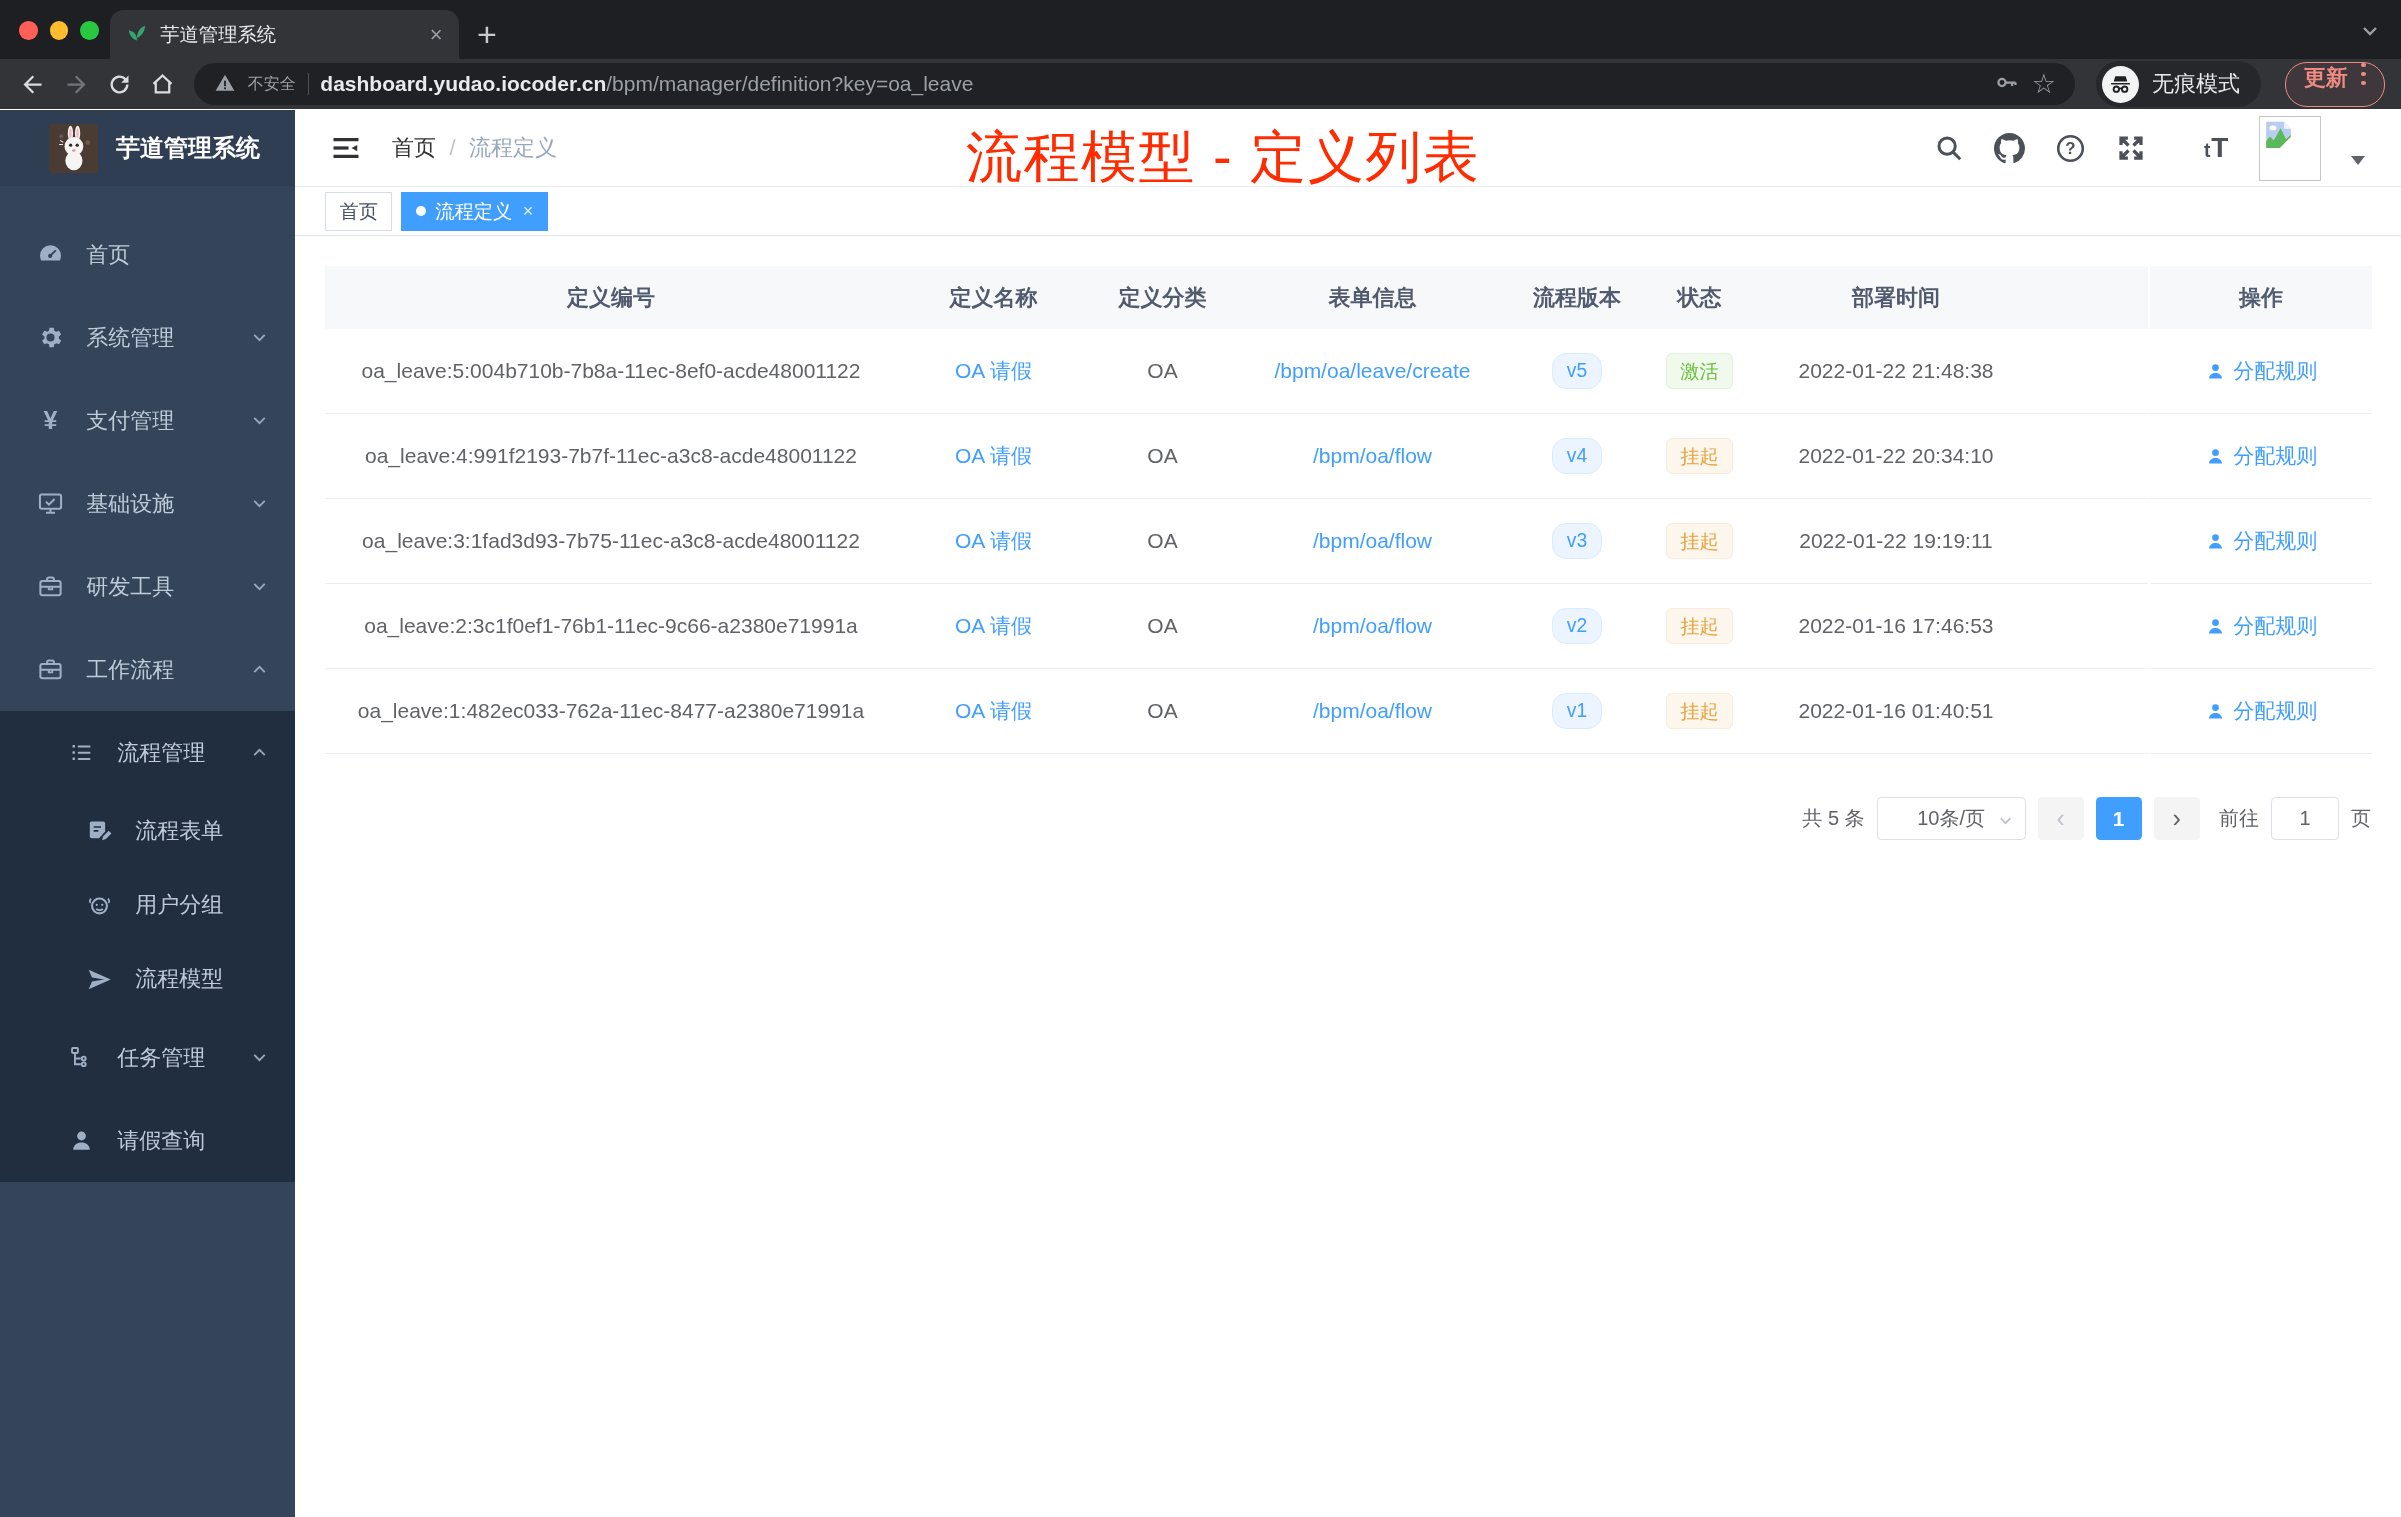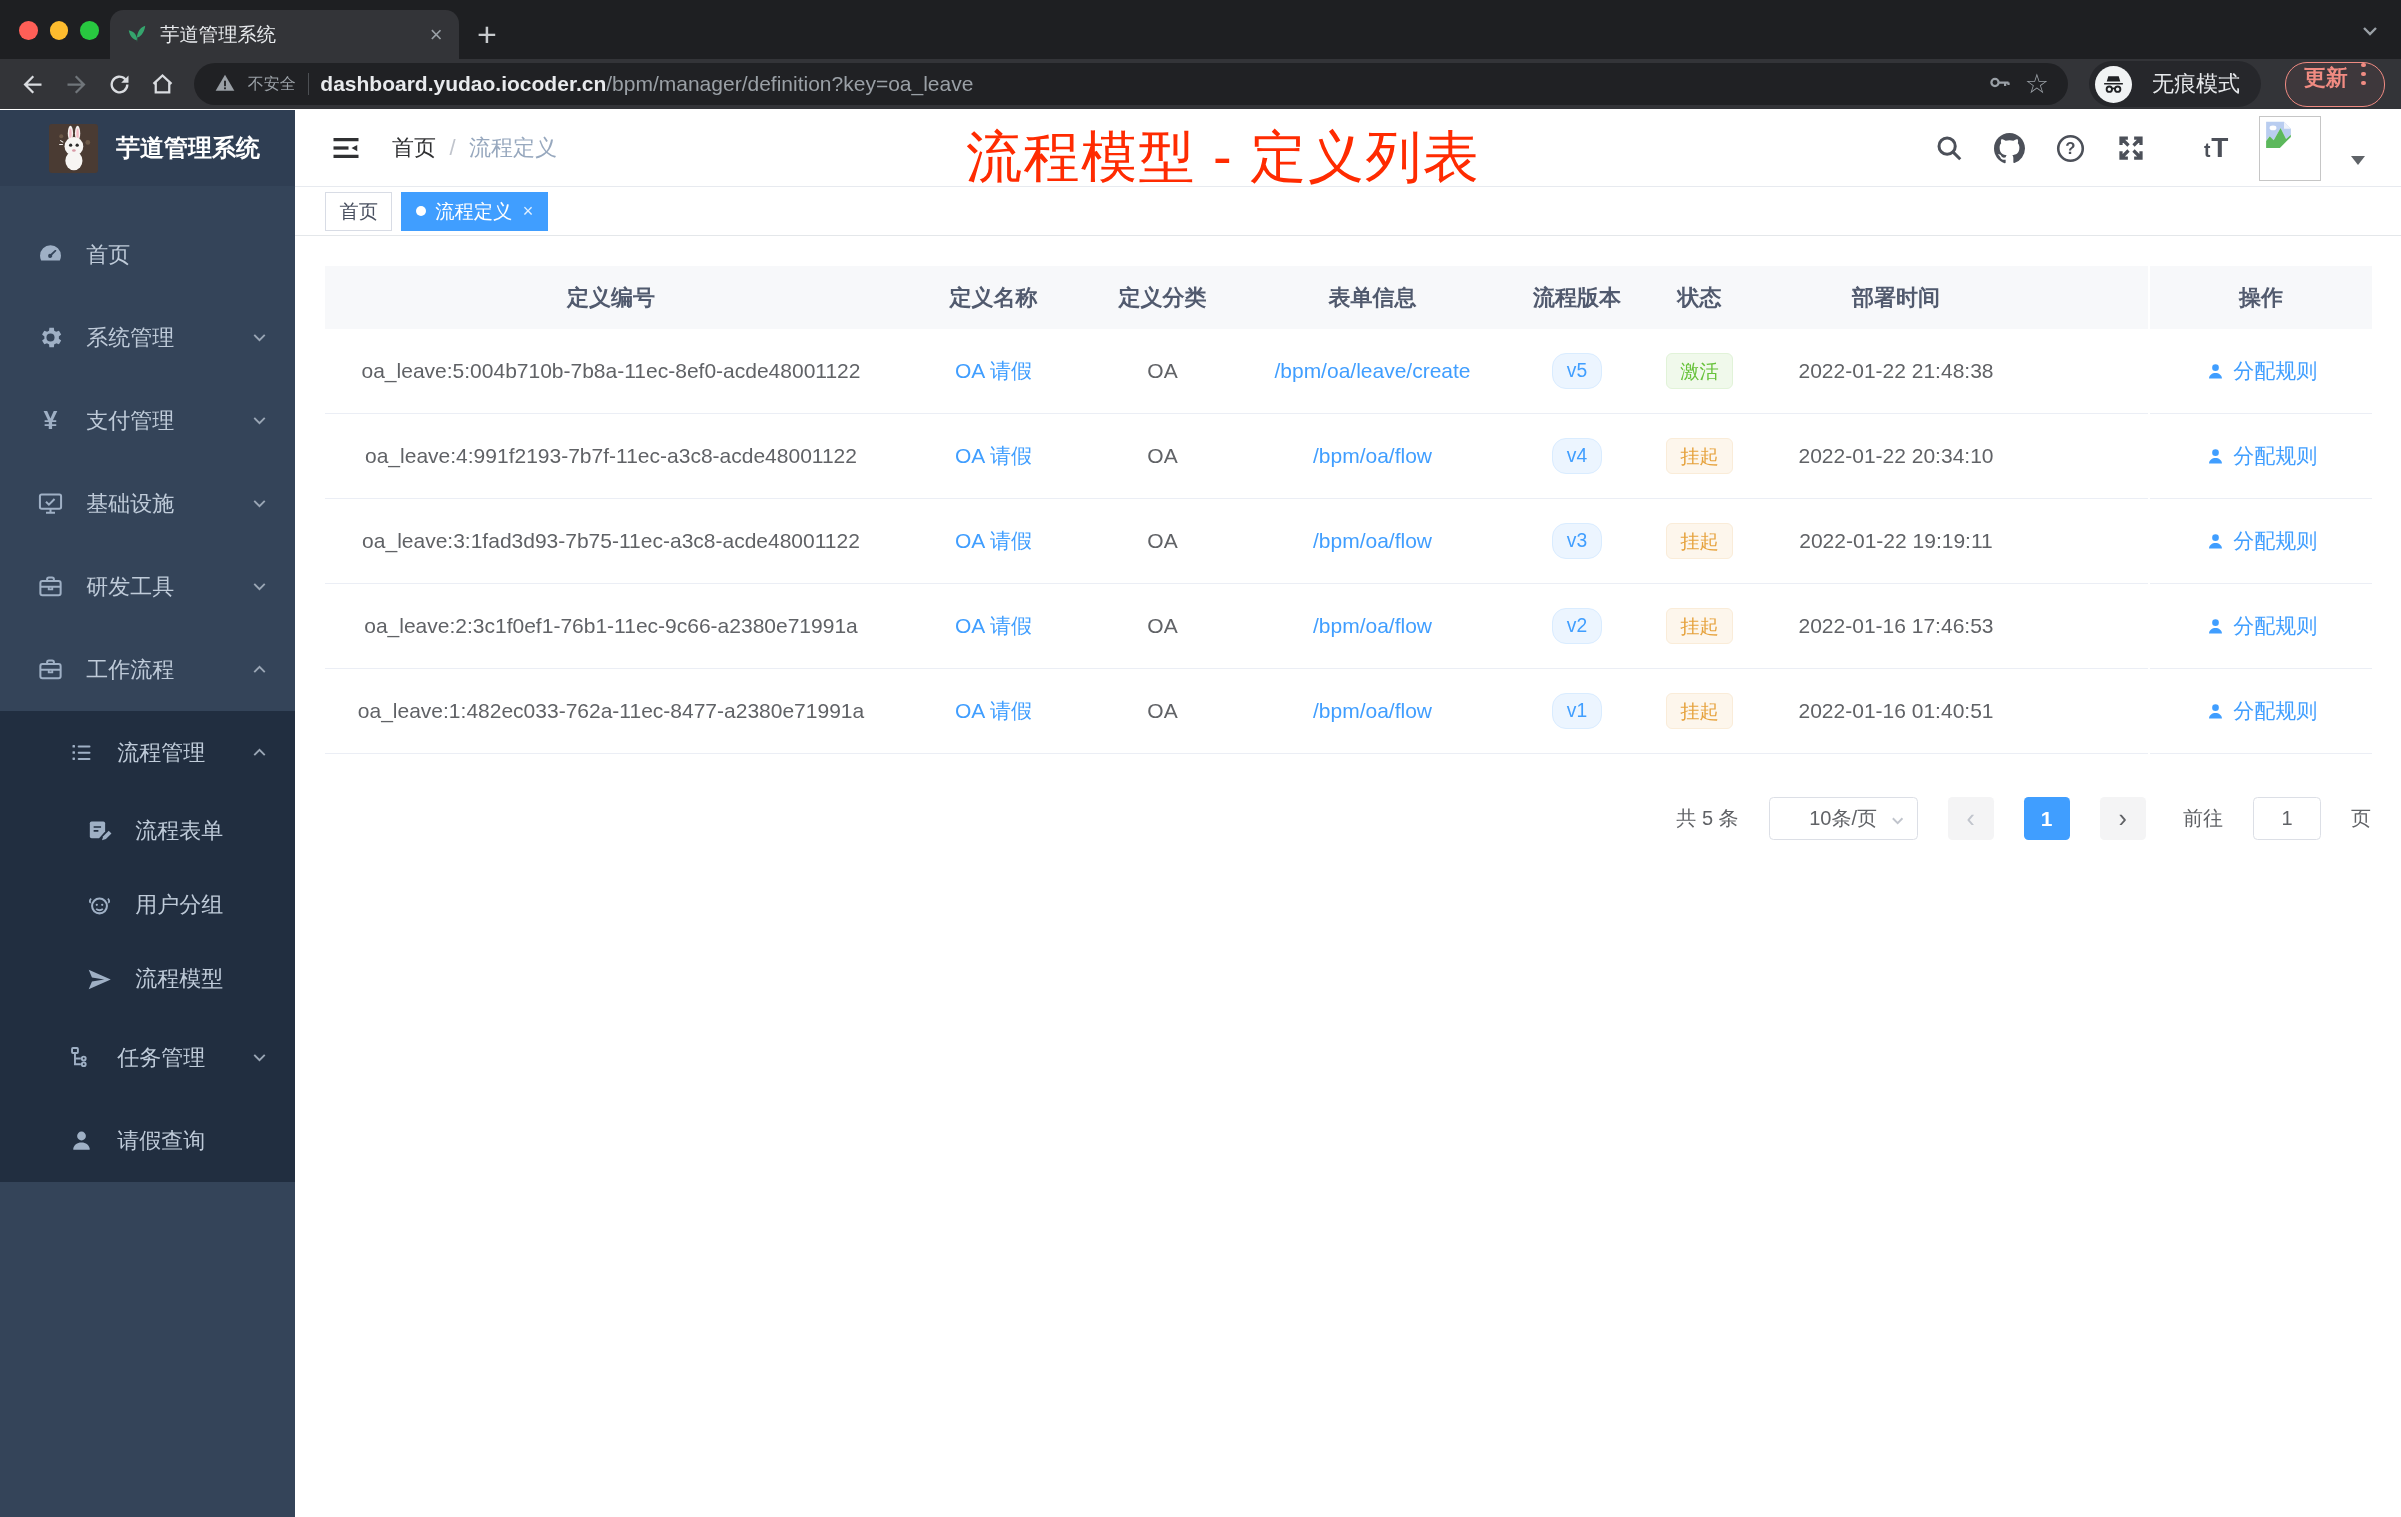--- a/index.html
+++ b/index.html
@@ -24,21 +24,21 @@
   .tb-ic.dim { color:#70757a; }
   .urlbar { flex:1; height:42px; background:#202124; border-radius:21px; display:flex;
     align-items:center; padding:0 19.3px; gap:12px; margin:0 4.5px; }
   .sec-label { color:#9aa0a6; font-size:16px; }
   .url-div { width:0.7px; height:22px; background:#4c4f53; }
   .url-host { color:#e8eaed; font-size:21px; font-weight:600; }
   .url-path { color:#9aa0a6; font-size:21px; }
   .url-spacer { flex:1; }
   .star { color:#9aa0a6; font-size:27px; line-height:1; }
   .incog { height:46px; border-radius:23px; background:#26272b; display:flex; align-items:center;
-    gap:20px; padding:0 21px 0 6px; margin-left:6px; }
+    gap:13px; padding:0 21px 0 6px; margin-left:6px; }
   .incog-circle { width:37px; height:37px; border-radius:50%; background:#f1f3f4;
     display:flex; align-items:center; justify-content:center; }
   .incog-label { color:#e8eaed; font-size:22px; }
   .update { height:45px; border-radius:22px; border:1.5px solid var(--update,#f08b82);
     background:rgba(240,139,130,.06); display:flex; gap:13.4px;
     padding:0 18px; margin-left:13.4px; }
   .update-label { color:var(--update,#f08b82); font-size:22px; font-weight:600; }
   .kebab { display:flex; flex-direction:column; gap:4.5px; }
   .kebab i { width:4.5px; height:4.5px; border-radius:50%; background:var(--update,#f08b82); }
 
@@ -103,21 +103,21 @@
   .cgap { width:2.2px; background:#fff; height:100%; }
   .link { color:var(--accent,#409eff); cursor:pointer; }
   .op-link { display:flex; align-items:center; gap:7.4px; color:var(--accent,#409eff); cursor:pointer; }
   .badge { display:inline-flex; align-items:center; justify-content:center; height:36px;
     padding:0 13.4px; border-radius:6px; font-size:19.3px; border:0.7px solid transparent; }
   .badge.ver { background:#ecf5ff; border-color:#d9ecff; color:var(--accent,#409eff);border-radius:14px; }
   .badge.active { background:#f0f9eb; border-color:#e1f3d8; color:var(--ok,#67c23a); }
   .badge.suspended { background:#fdf6ec; border-color:#faecd8; color:var(--warn,#e6a23c); }
 
   
-  .pager { display:flex; justify-content:flex-end; align-items:center; gap:30px;
+  .pager { display:flex; justify-content:flex-end; align-items:center; gap:12px;
     margin-top:43px; color:#606266; font-size:20px; }
   .pg-select { position:relative; width:149px; height:43px; border:0.7px solid #dcdfe6;
     border-radius:4.5px; display:flex; align-items:center; justify-content:center; color:#606266; }
   .pg-select svg { position:absolute; right:9px; top:13.4px; }
   .pg-btn { min-width:46px; height:43px; background:#f4f4f5; border-radius:4.5px;
     display:flex; align-items:center; justify-content:center; cursor:pointer; }
   .pg-page { min-width:46px; height:43px; background:var(--accent,#409eff); color:#fff;
     border-radius:4.5px; display:flex; align-items:center; justify-content:center;
     font-size:21px; font-weight:600; }
   .pg-goto { margin-left:7.4px; }

